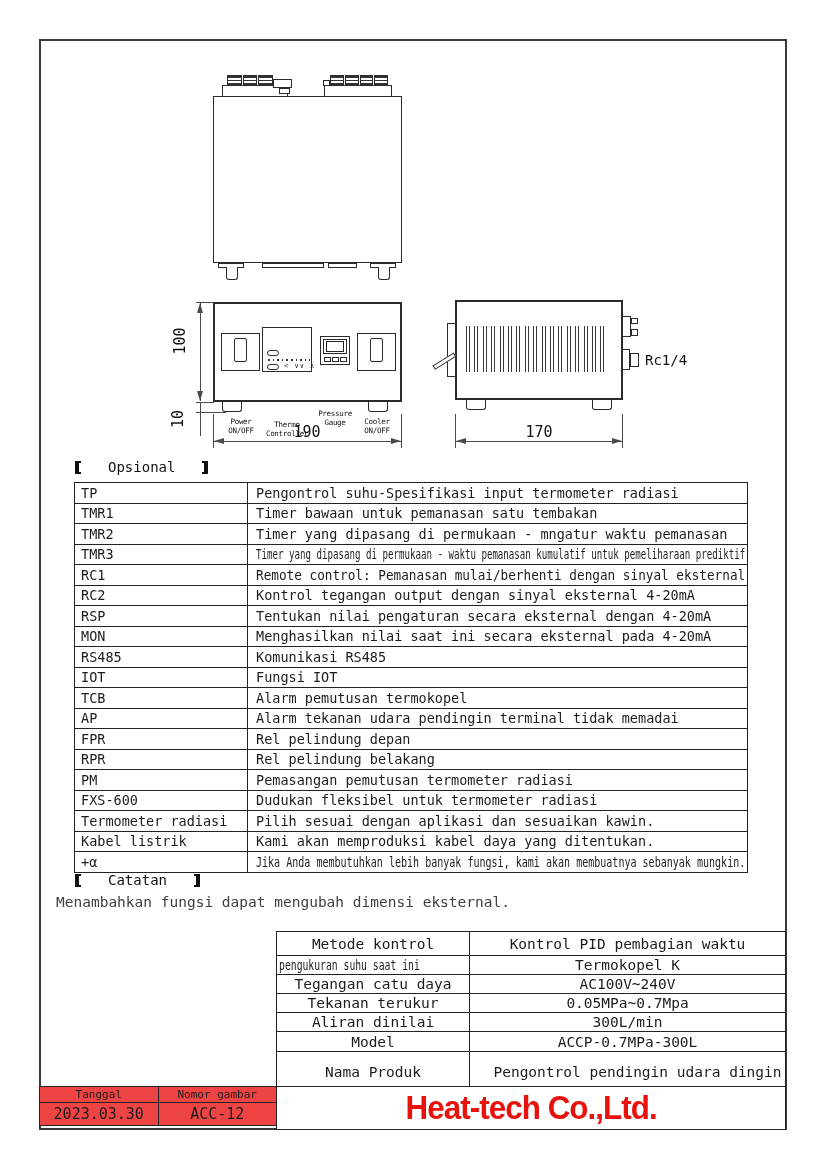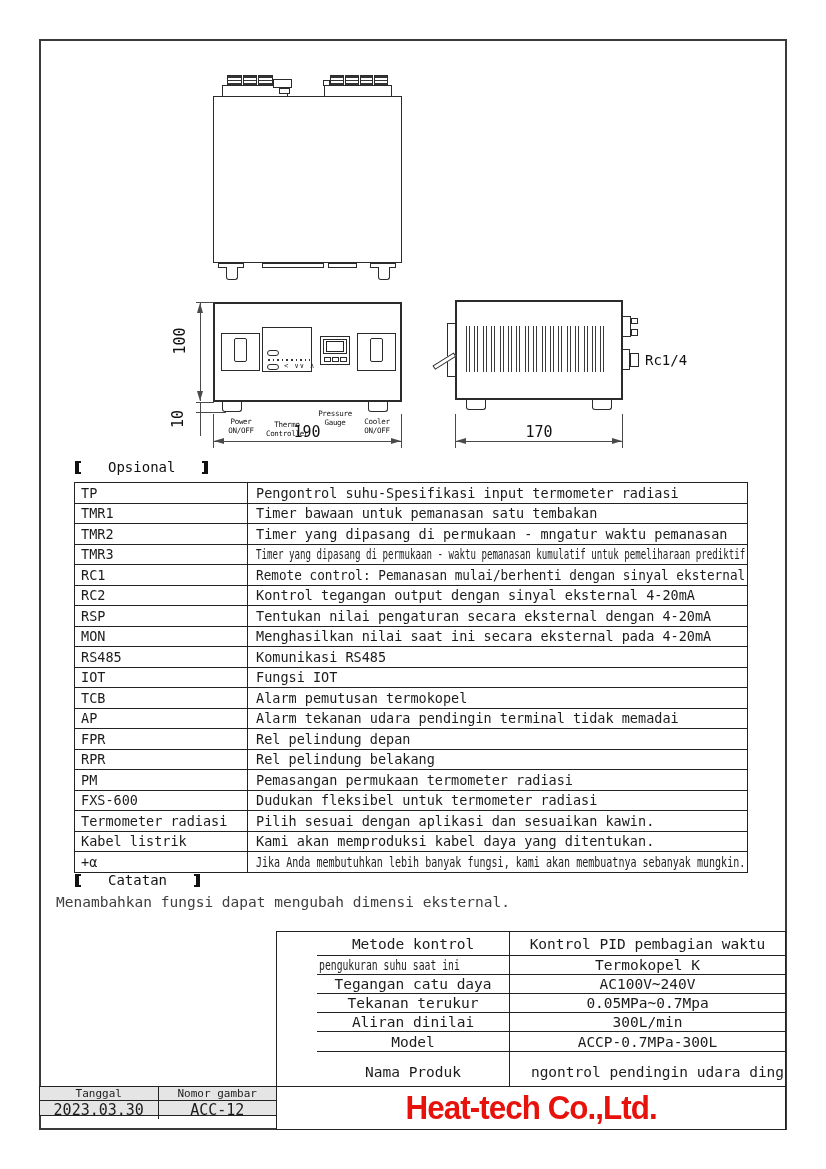--- a/index.html
+++ b/index.html
@@ -53,36 +53,36 @@
   
   .opt-table{left:74px;top:482px;width:674px;border:1.6px solid #222;background:#fff;}
   .opt-row{display:flex;height:19.5px;border-bottom:1px solid #222;align-items:center;}
   .opt-row:last-of-type{border-bottom:none;}
   .opt-code{width:166px;border-right:1px solid #222;align-self:stretch;display:flex;align-items:center;padding-left:6px;}
   .opt-desc{flex:1;display:flex;align-items:center;padding-left:8px;overflow:hidden;}
   .opt-table .fit{font-size:13.5px;white-space:nowrap;display:inline-block;}
 
   
   .spec-table{left:276px;top:931px;width:510px;border:1.8px solid #222;background:#fff;}
-  .spec-row{display:flex;border-bottom:1px solid #222;align-items:stretch;margin-left:40px;}
+  .spec-row{display:flex;border-bottom:1px solid #222;align-items:stretch;}
   .spec-row:nth-of-type(1){height:23px;}
   .spec-row:nth-of-type(2),.spec-row:nth-of-type(3),.spec-row:nth-of-type(4),
   .spec-row:nth-of-type(5){height:18px;}
   .spec-row:nth-of-type(6){height:19px;}
   .spec-row:nth-of-type(7){height:39px;border-bottom:none;gap:20px;}
   .spec-label{width:192px;border-right:1px solid #222;display:flex;align-items:center;justify-content:center;overflow:hidden;}
   .spec-value{flex:1;display:flex;align-items:center;justify-content:center;overflow:hidden;}
   .spec-table .fit{font-size:14.5px;white-space:nowrap;display:inline-block;}
 
   
   .logo-box{left:276px;top:1086px;width:510px;height:44px;border:1.8px solid #222;
     display:flex;align-items:center;justify-content:center;background:#fff;}
   .logo-text{font-family:"Liberation Sans","DejaVu Sans",sans-serif;font-weight:bold;
     font-size:33px;letter-spacing:-1px;transform:scaleX(0.95);white-space:nowrap;}
-  .tb{left:39px;top:1086px;width:238px;height:30px;border:1.6px solid #222;background:#e5e5e5;display:flex;flex-direction:column;}
+  .tb{left:39px;top:1086px;width:238px;height:40px;border:1.6px solid #222;background:#ef4444;display:flex;flex-direction:column;}
   .tb-head{display:flex;height:15px;border-bottom:1px solid #222;}
   .tb-vals{display:flex;flex:1;}
   .tb-cell{flex:1;display:flex;align-items:center;justify-content:center;}
   .tb-cell.first{border-right:1px solid #222;}
   .tb-head .tb-cell{font-size:11px;}
   .tb-vals .tb-cell{font-size:15px;}
 </style>
 </head>
 <body>
 
@@ -313,21 +313,21 @@
       <div class="opt-desc">
         <span class="fit">Rel pelindung belakang</span>
       </div>
     </div>
 
     <div class="opt-row">
       <div class="opt-code">
         <span class="fit">PM</span>
       </div>
       <div class="opt-desc">
-        <span class="fit">Pemasangan permukaan termometer radiasi</span>
+        <span class="fit">Pemasangan pemutusan termometer radiasi</span>
       </div>
     </div>
 
     <div class="opt-row">
       <div class="opt-code">
         <span class="fit">FXS-600</span>
       </div>
       <div class="opt-desc">
         <span class="fit">Dudukan fleksibel untuk termometer radiasi</span>
       </div>

